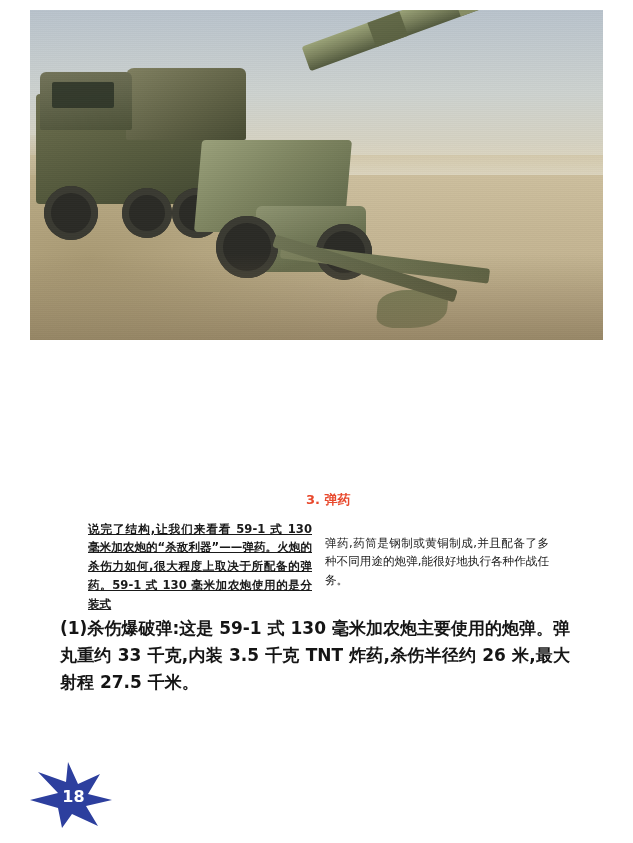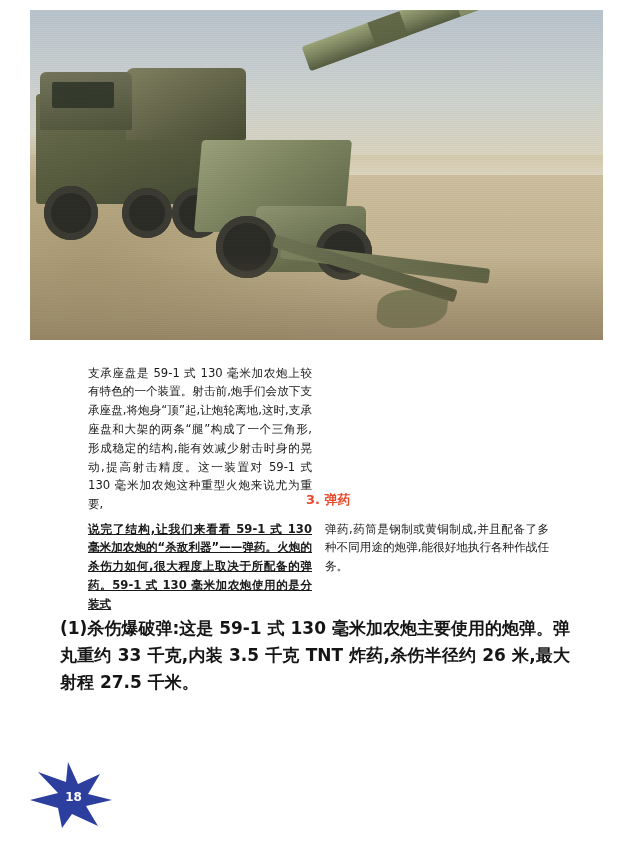--- a/index.html
+++ b/index.html
@@ -159,21 +159,21 @@
     color: #1a1a1a;
     text-align: justify;
   }
   .bold-col { font-weight: bold; }
   .col-left  { left: 88px;  width: 224px; }
   .col-right { left: 325px; width: 224px; }
 
   #para-left-1  { top: 352px; }
   #para-right-1 { top: 352px; }
   #para-left-2  { top: 508px; text-decoration: underline; }
-  #para-right-2 { top: 508px; }
+  #para-right-2 { top: 522px; }
 
   .section-head {
     position: absolute;
     left: 306px;
     top: 480px;
     width: 230px;
     font-size: 13px;
     font-weight: bold;
     color: #e8492d;
   }
@@ -200,21 +200,21 @@
     width: 86px;
     height: 70px;
   }
   .star-num {
     position: absolute;
     left: 0; top: 0; width: 86px; height: 70px;
     display: flex;
     align-items: center;
     justify-content: center;
     color: #ffffff;
-    font-size: 12px;
+    font-size: 16px;
     font-weight: bold;
     padding-left: 5px;
     padding-top: 3px;
     box-sizing: border-box;
   }
 </style>
 </head>
 <body>
 
 <div class="page">
@@ -245,21 +245,20 @@
     <div class="barrel">
       <div class="barrel-band bb1"></div>
       <div class="barrel-band bb2"></div>
 
     </div>
 
     <div class="ground-shadow"></div>
     <div class="photo-grain"></div>
   </div>
 
-  <p id="para-left-1" class="body-col col-left">支承座盘是 59-1 式 130 毫米加农炮上较有特色的一个装置。射击前,炮手们会放下支承座盘,将炮身“顶”起,让炮轮离地,这时,支承座盘和大架的两条“腿”构成了一个三角形,形成稳定的结构,能有效减少射击时身的晃动,提高射击精度。这一装置对 59-1 式 130 毫米加农炮这种重型火炮来说尤为重要,</p>
 
 
   <h2 class="section-head">3. 弹药</h2>
 
   <p id="para-left-2" class="body-col bold-col col-left">说完了结构,让我们来看看 59-1 式 130 毫米加农炮的“杀敌利器”——弹药。火炮的杀伤力如何,很大程度上取决于所配备的弹药。59-1 式 130 毫米加农炮使用的是分装式</p>
 
   <p id="para-right-2" class="body-col col-right">弹药,药筒是钢制或黄铜制成,并且配备了多种不同用途的炮弹,能很好地执行各种作战任务。</p>
 
   <p id="item-1" class="numbered">(1)杀伤爆破弹:这是 59-1 式 130 毫米加农炮主要使用的炮弹。弹丸重约 33 千克,内装 3.5 千克 TNT 炸药,杀伤半径约 26 米,最大射程 27.5 千米。</p>
 

